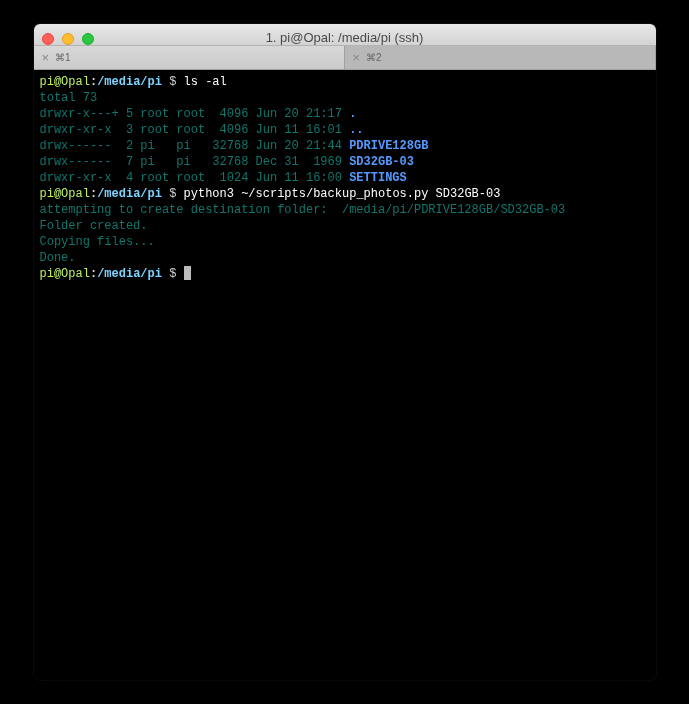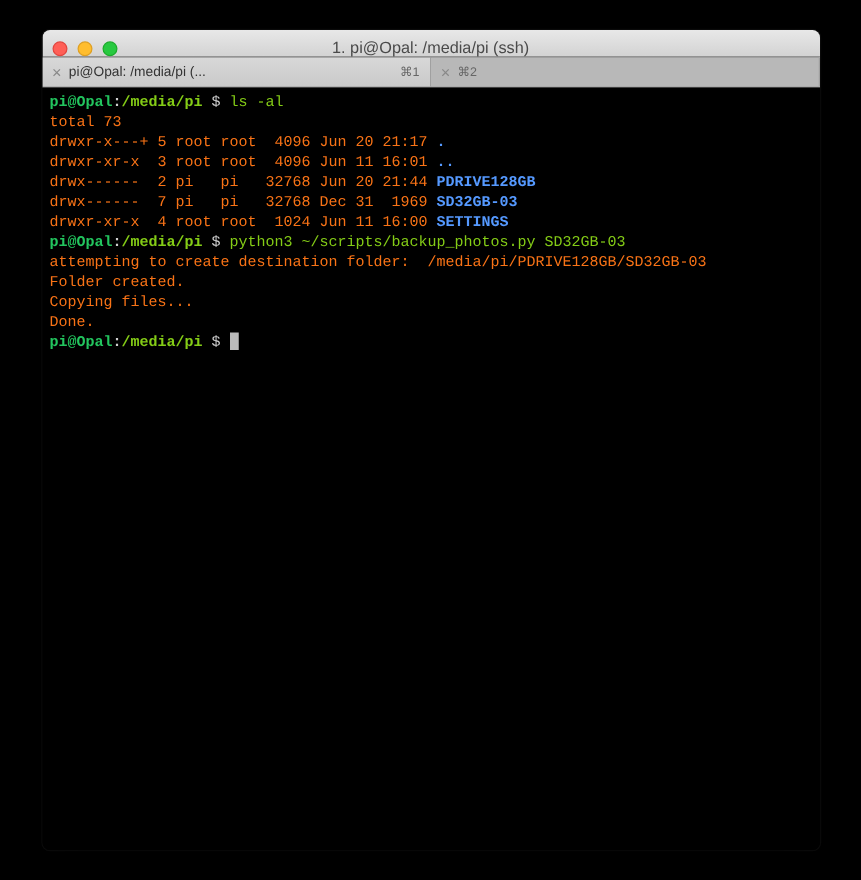--- a/index.html
+++ b/index.html
@@ -100,26 +100,26 @@
     .terminal {
       background: #000;
       padding: 4px 6px;
       font-size: 12px;
       line-height: 16px;
       color: #d0d0d0;
       min-height: 610px;
       white-space: pre;
       font-family: Menlo, Monaco, 'Courier New', monospace;
     }
-    .prompt-user { color: #22c55e; font-weight: bold; }
+    .prompt-user { color: #bef264; font-weight: normal; }
     .prompt-colon { color: #d0d0d0; font-weight: bold; }
-    .prompt-path { color: #84cc16; font-weight: bold; }
+    .prompt-path { color: #7dd3fc; font-weight: bold; }
     .prompt-dollar { color: #d0d0d0; }
-    .cmd { color: #84cc16; }
-    .out { color: #f97316; }
+    .cmd { color: #ffffff; }
+    .out { color: #0f766e; }
     .dir-blue { color: #5599ff; font-weight: bold; }
     .cursor {
       display: inline-block;
       width: 7px;
       height: 14px;
       background: #bbbbbb;
       vertical-align: text-bottom;
       margin-bottom: 1px;
     }
     .line { display: block; }
@@ -133,21 +133,20 @@
       <div class="light red"></div>
       <div class="light yellow"></div>
       <div class="light green"></div>
     </div>
     <div class="title">1. pi@Opal: /media/pi (ssh)</div>
   </div>
 
   <div class="tabbar">
     <div class="tab active">
       <span class="tab-close">×</span>
-      <span class="tab-label">pi@Opal: /media/pi (...</span>
       <span class="tab-shortcut">⌘1</span>
     </div>
     <div class="tab inactive">
       <span class="tab-close">×</span>
       <span class="tab-shortcut">⌘2</span>
     </div>
   </div>
 
   <div class="terminal"><span class="line"><span class="prompt-user">pi@Opal</span><span class="prompt-colon">:</span><span class="prompt-path">/media/pi</span><span class="prompt-dollar"> $ </span><span class="cmd">ls -al</span></span><span class="line out">total 73</span><span class="line"><span class="out">drwxr-x---+ 5 root root  4096 Jun 20 21:17 </span><span class="dir-blue">.</span></span><span class="line"><span class="out">drwxr-xr-x  3 root root  4096 Jun 11 16:01 </span><span class="dir-blue">..</span></span><span class="line"><span class="out">drwx------  2 pi   pi   32768 Jun 20 21:44 </span><span class="dir-blue">PDRIVE128GB</span></span><span class="line"><span class="out">drwx------  7 pi   pi   32768 Dec 31  1969 </span><span class="dir-blue">SD32GB-03</span></span><span class="line"><span class="out">drwxr-xr-x  4 root root  1024 Jun 11 16:00 </span><span class="dir-blue">SETTINGS</span></span><span class="line"><span class="prompt-user">pi@Opal</span><span class="prompt-colon">:</span><span class="prompt-path">/media/pi</span><span class="prompt-dollar"> $ </span><span class="cmd">python3 ~/scripts/backup_photos.py SD32GB-03</span></span><span class="line out">attempting to create destination folder:  /media/pi/PDRIVE128GB/SD32GB-03</span><span class="line out">Folder created.</span><span class="line out">Copying files...</span><span class="line out">Done.</span><span class="line"><span class="prompt-user">pi@Opal</span><span class="prompt-colon">:</span><span class="prompt-path">/media/pi</span><span class="prompt-dollar"> $ </span><span class="cursor"></span></span></div>
 </div>

